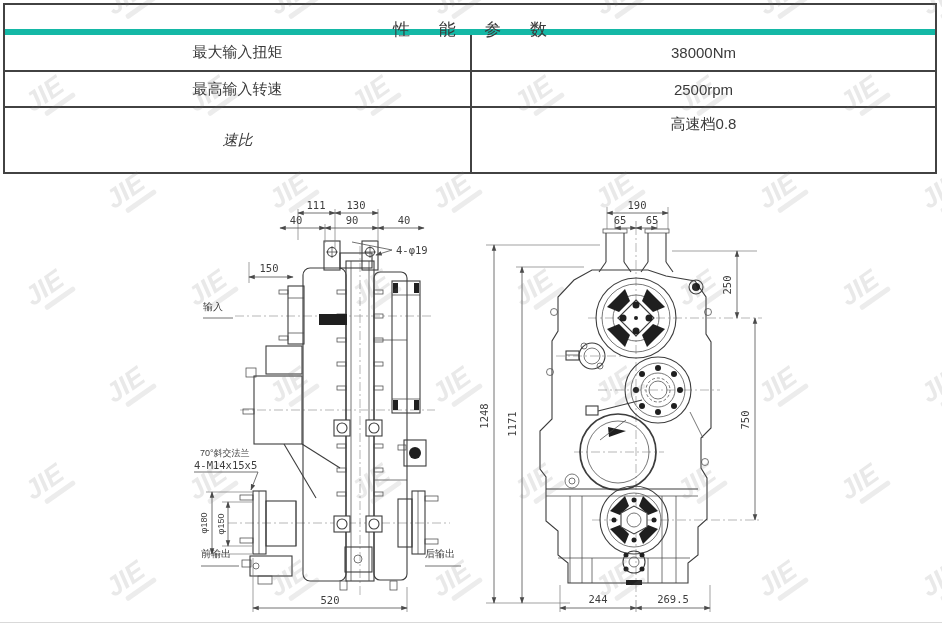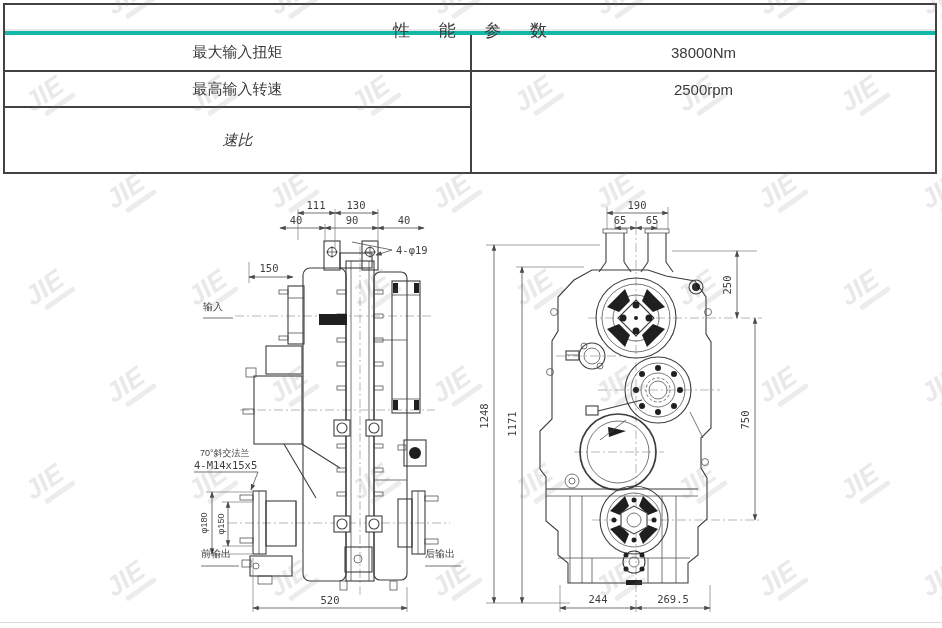--- a/index.html
+++ b/index.html
@@ -3,21 +3,21 @@
 <meta charset="utf-8">
 <style>
   html,body{margin:0;padding:0;}
   .page{position:relative;width:942px;height:628px;background:#ffffff;overflow:hidden;
         font-family:"Liberation Sans","DejaVu Sans",sans-serif;color:#3a3a3a;}
   
   .spec-table{position:absolute;left:3px;top:3px;width:934px;height:171px;
     border:2px solid #424242;box-sizing:border-box;display:grid;
     grid-template-columns:467px 1fr;grid-template-rows:30px 35px 36px 34px 1fr;z-index:2;}
   .spec-table .th{grid-column:1/3;grid-row:1;background:#e7e7e7;display:flex;align-items:center;
-    justify-content:center;font-size:17px;letter-spacing:12px;text-indent:12px;border-bottom:4px solid #14b8a6;margin-top:24px;}
+    justify-content:center;font-size:17px;letter-spacing:12px;text-indent:12px;border-bottom:6px solid #14b8a6;margin-top:24px;}
   .cell{display:flex;align-items:center;justify-content:center;font-size:15px;box-sizing:border-box;}
   .c-l{border-right:2px solid #424242;}
   .bt{border-top:2px solid #424242;}
   .r1l{grid-column:1;grid-row:2;font-family:Liberation Mono, monospace;}
   .r1v{grid-column:2;grid-row:2;}
   .r2l{grid-column:1;grid-row:3;}
   .r2v{grid-column:2;grid-row:3;}
   .r3l{grid-column:1;grid-row:4/6;font-style:italic;}
   .r3a{grid-column:2;grid-row:4;}
   .r3b{grid-column:2;grid-row:5;}
@@ -47,20 +47,21 @@
 
 <div class="page">
 
   <div class="spec-table">
     <div class="th">性 能 参 数</div>
     <div class="cell c-l r1l">最大输入扭矩</div>
     <div class="cell r1v">38000Nm</div>
     <div class="cell c-l bt r2l">最高输入转速</div>
     <div class="cell bt r2v">2500rpm</div>
     <div class="cell c-l bt r3l">速比</div>
+    <div class="cell bt r3a">高速档0.8</div>
   </div>
 
   <svg class="draw-svg" width="942" height="628" viewBox="0 0 942 628">
     <defs>
       <marker id="ar" viewBox="0 0 10 10" refX="9" refY="5" markerWidth="8" markerHeight="8" orient="auto-start-reverse">
         <path d="M0,1.5 L10,5 L0,8.5 z" fill="#4a4a4a"></path>
       </marker>
     </defs>
 
     <g>

